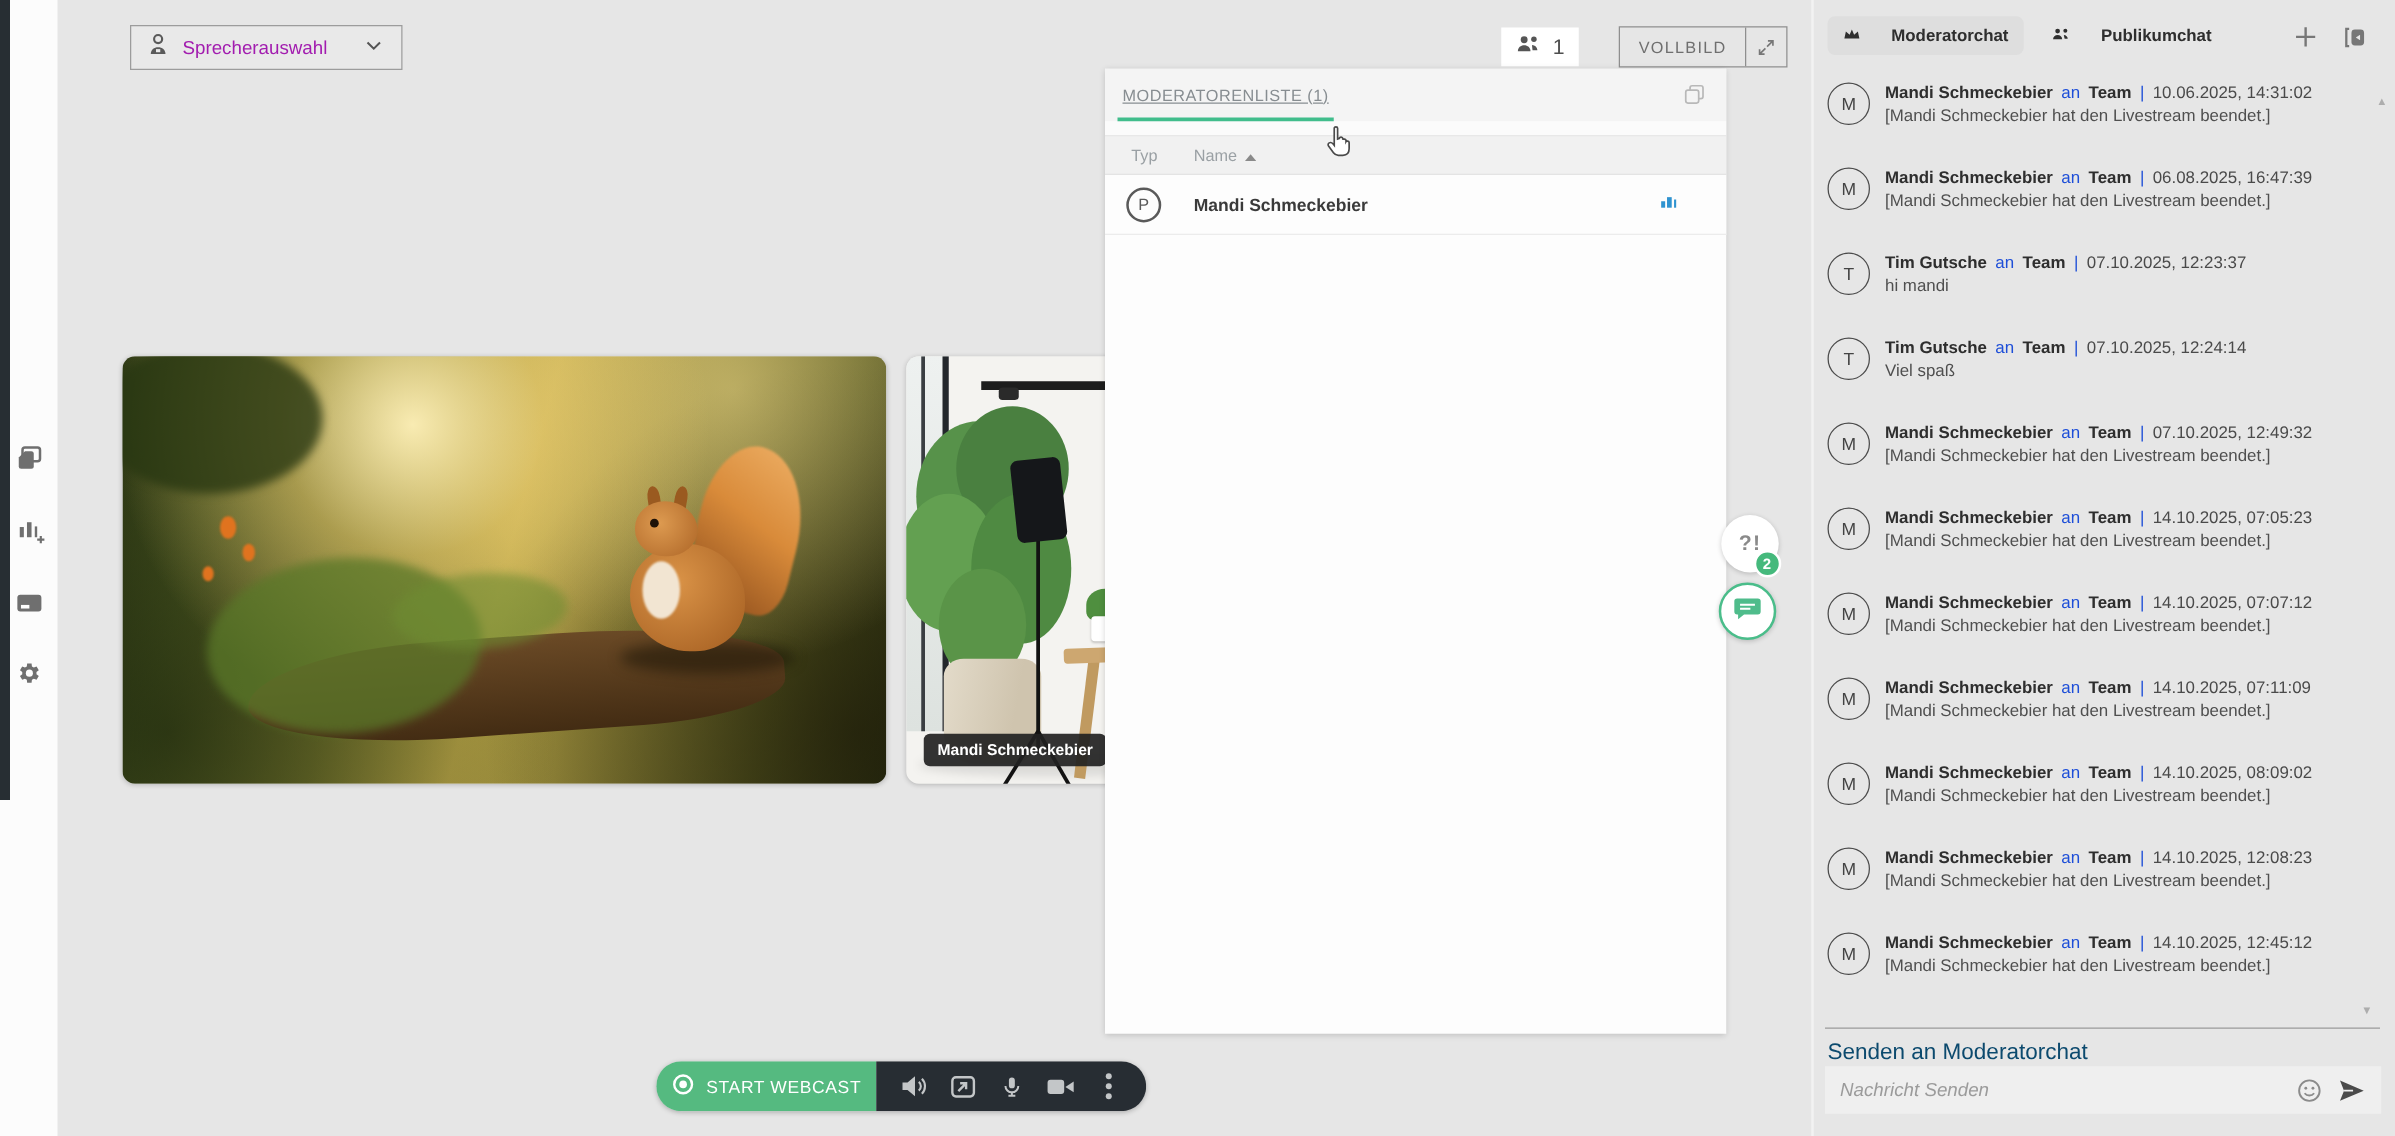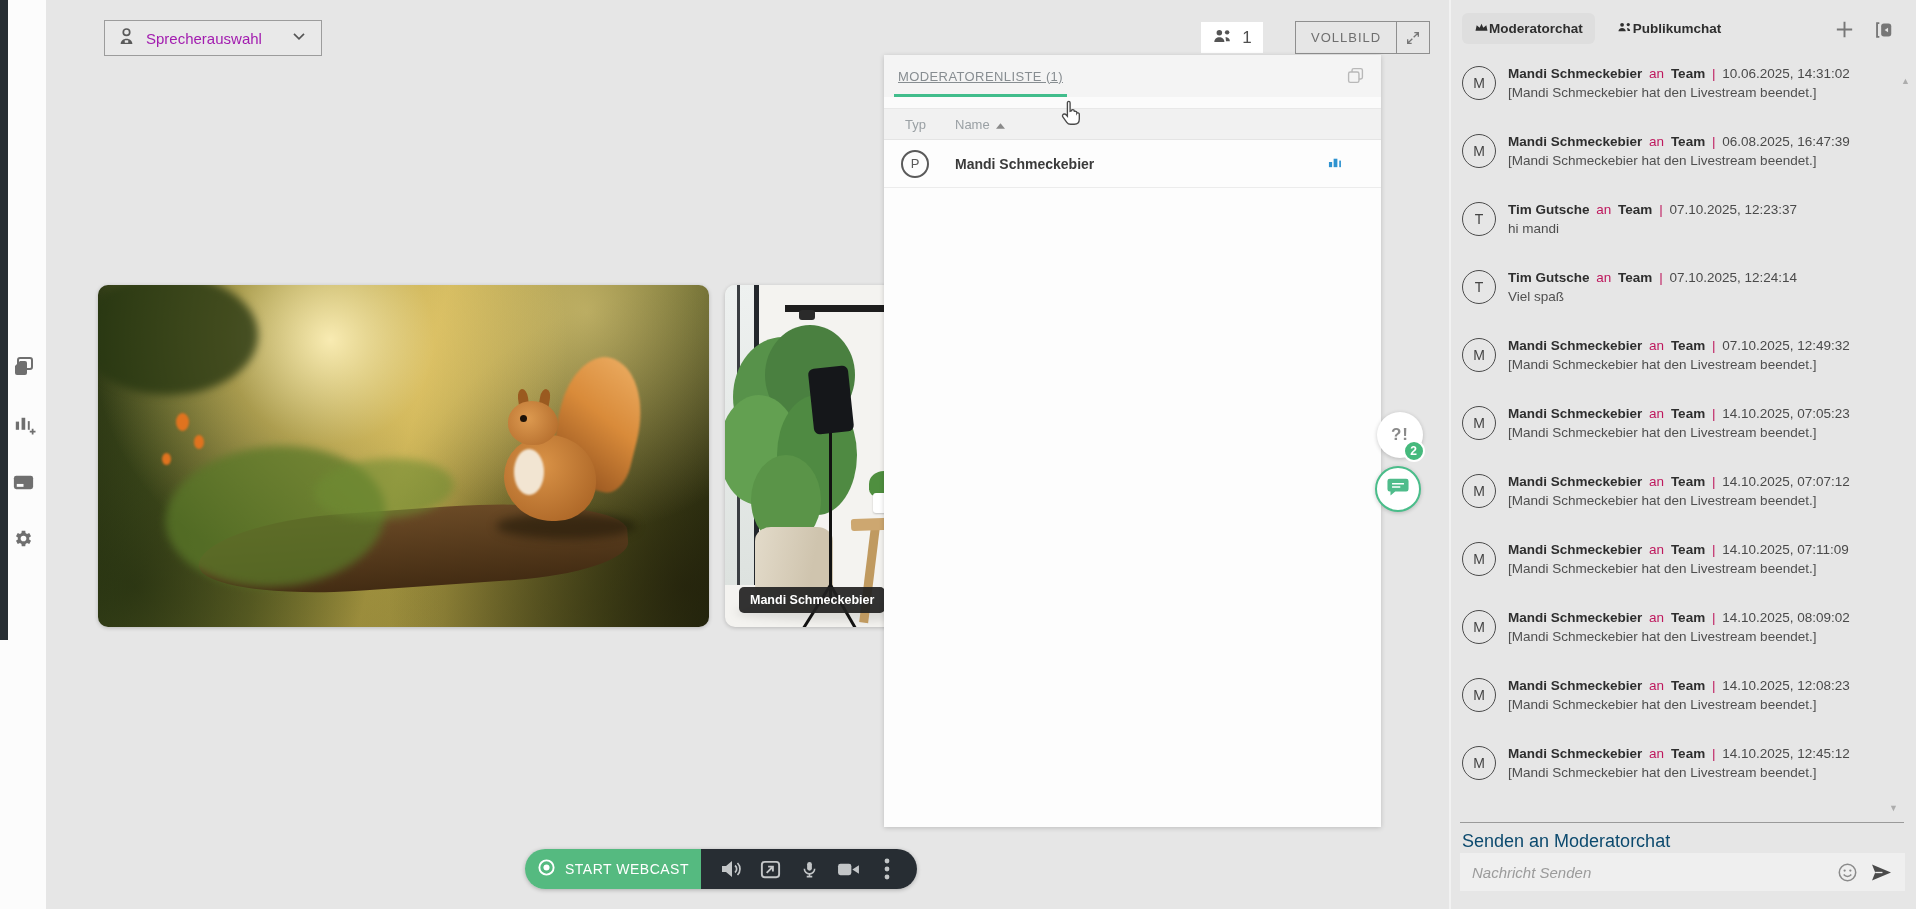--- a/index.html
+++ b/index.html
@@ -102,31 +102,31 @@
 
   
   .controls { position:absolute; left:525px; top:849px; width:392px; height:40px; border-radius:20px; display:flex; overflow:hidden; z-index:4; box-shadow:0 1px 4px rgba(0,0,0,.25); }
   .start-btn { width:176px; background:#55ba80; color:#fff; display:flex; align-items:center; justify-content:center; gap:9px; font-size:14px; letter-spacing:.5px; cursor:pointer; }
   .ctl-icons { flex:1; background:#272d33; display:flex; align-items:center; justify-content:space-evenly; padding:0 6px; }
   .ctl-btn { display:flex; align-items:center; justify-content:center; width:30px; height:30px; cursor:pointer; }
 
   
   .chat { position:absolute; left:1449px; top:0; width:467px; height:909px; background:#e6e6e6; border-left:2px solid #f2f2f2; z-index:3; }
   .chat-tabs { position:absolute; left:11px; top:13px; display:flex; align-items:center; gap:10px; }
-  .c-tab { display:flex; align-items:center; gap:0; font-size:13.5px; font-weight:bold; color:#2e2e2e; padding:8px 12px; border-radius:6px; cursor:pointer; }
+  .c-tab { display:flex; align-items:center; gap:24px; font-size:13.5px; font-weight:bold; color:#2e2e2e; padding:8px 12px; border-radius:6px; cursor:pointer; }
   .c-tab.active { background:#dedede; }
   .chat-actions { position:absolute; right:22px; top:18px; display:flex; align-items:center; gap:16px; }
   .chat-action { cursor:pointer; display:flex; align-items:center; }
   .scroll-caret { position:absolute; font-size:9px; color:#adadad; }
   .msg-list { position:absolute; left:11px; top:64px; width:448px; }
   .chat-msg { display:flex; height:55px; margin-bottom:13px; }
   .avatar { width:34px; height:34px; border:1.5px solid #4b4b4b; border-radius:50%; display:flex; align-items:center; justify-content:center; font-size:14px; color:#444; flex:none; margin-top:2px; }
   .msg-body { margin-left:12px; font-size:13.5px; line-height:19px; }
   .msg-meta .b { font-weight:bold; color:#2e2e2e; }
-  .msg-meta .lt { color:#be185d; margin:0 3px;text-align:right; }
+  .msg-meta .lt { color:#1d4ed8; margin:0 3px;text-align:right; }
   .msg-meta .tm { color:#4a4a4a; }
   .msg-text { color:#4f4f4f; }
   .chat-divider { position:absolute; left:9px; top:822px; width:444px; height:1px; background:#9a9a9a; }
   .send-to { position:absolute; left:11px; top:831px; font-size:18px; color:#0c4a6e; }
   .composer { position:absolute; left:9px; top:853px; width:445px; height:38px; background:#efefef; display:flex; align-items:center; padding:0 12px; }
   .composer input { flex:1; border:none; outline:none; background:transparent; font-size:15px; color:#444; font-family:"Liberation Sans", sans-serif; }
   .composer input::placeholder { font-style:italic; color:#9b9b9b; }
   .comp-icon { margin-left:12px; cursor:pointer; display:flex; align-items:center; }
 
   .cursor { position:absolute; left:1058px; top:100px; z-index:9; pointer-events:none; }

